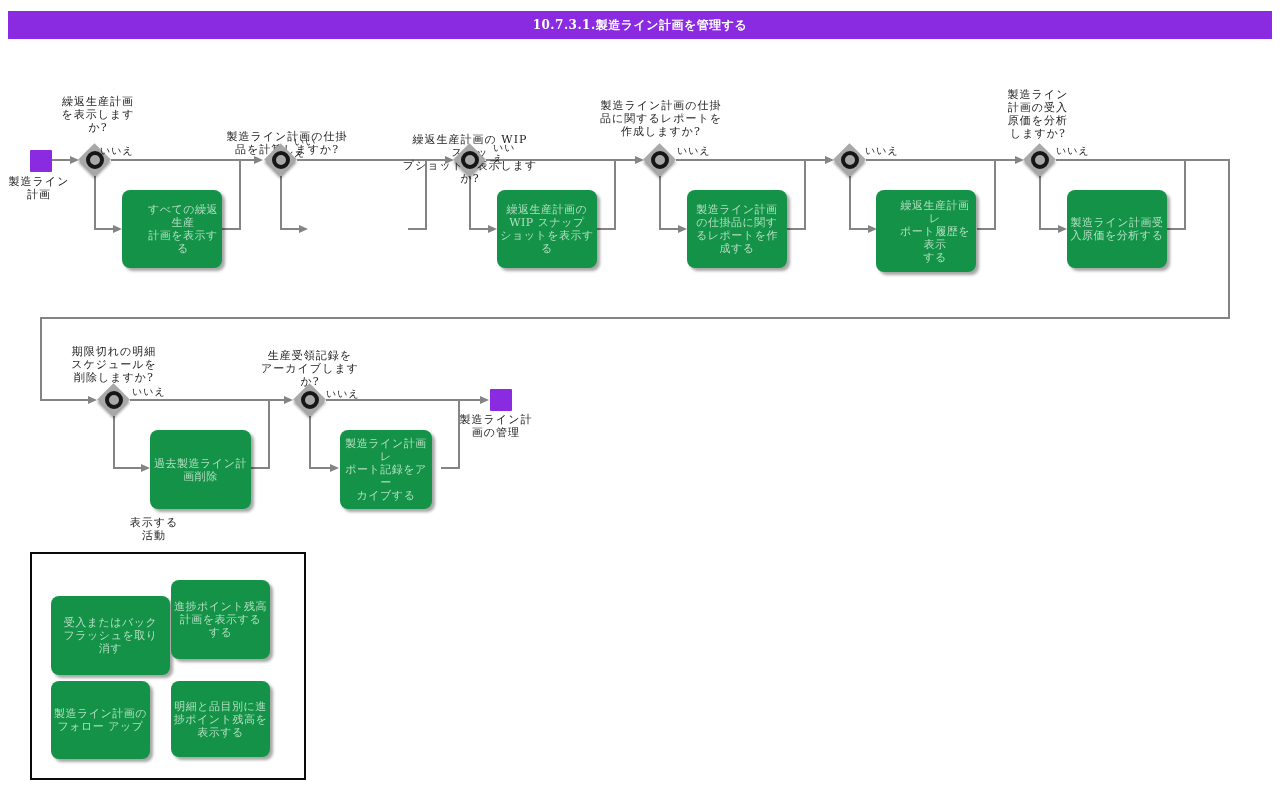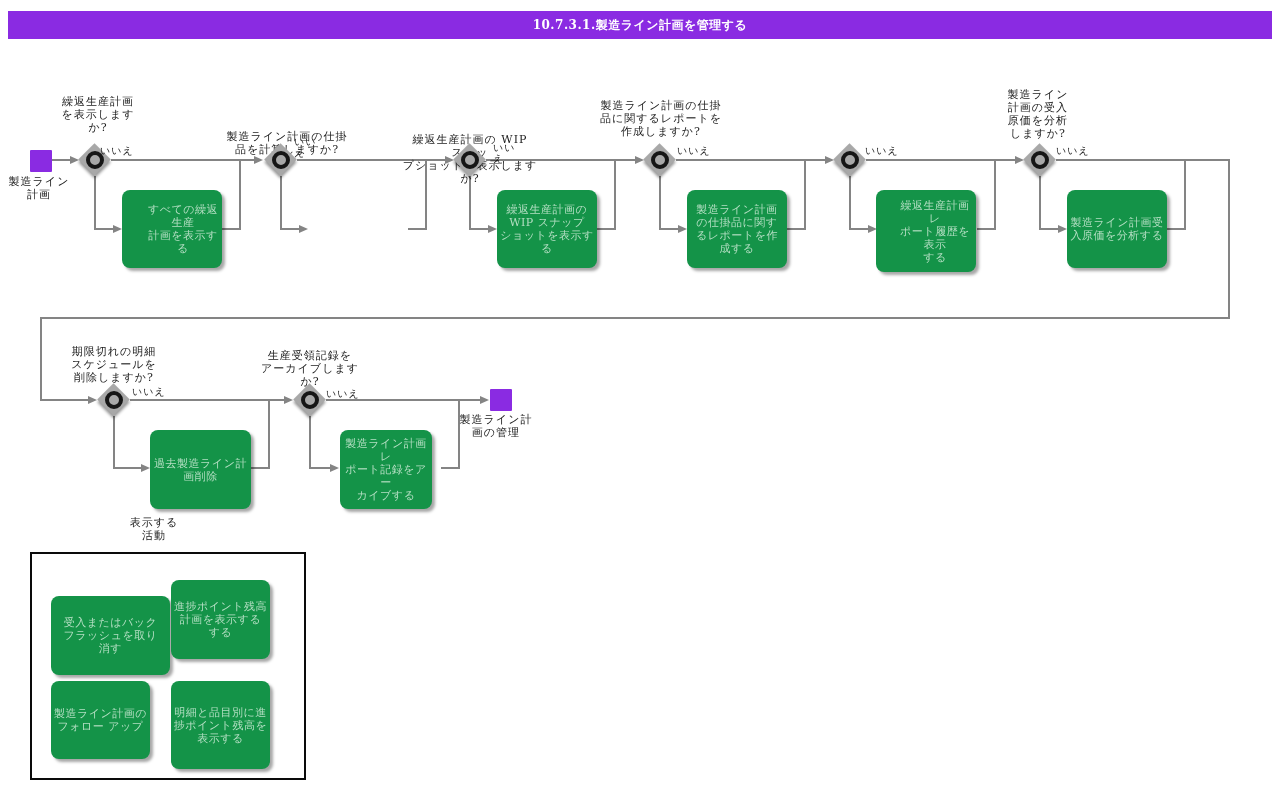--- a/index.html
+++ b/index.html
@@ -219,17 +219,17 @@
 活動</div>
   <div class="legend-border"></div>
   <div class="act" style="left:51px;top:580px;width:119px;height:79px;margin-top:16px;">受入またはバック
 フラッシュを取り
 消す</div>
   <div class="act" style="left:171px;top:580px;width:99px;height:79px;">進捗ポイント残高
 計画を表示する
 する</div>
   <div class="act" style="left:51px;top:681px;width:99px;height:78px;">製造ライン計画の
 フォロー アップ</div>
-  <div class="act" style="left:171px;top:681px;width:99px;height:88px;">明細と品目別に進
+  <div class="act" style="left:171px;top:681px;width:99px;height:76px;">明細と品目別に進
 捗ポイント残高を
 表示する</div>
 
 </div>
 
 </body></html>

